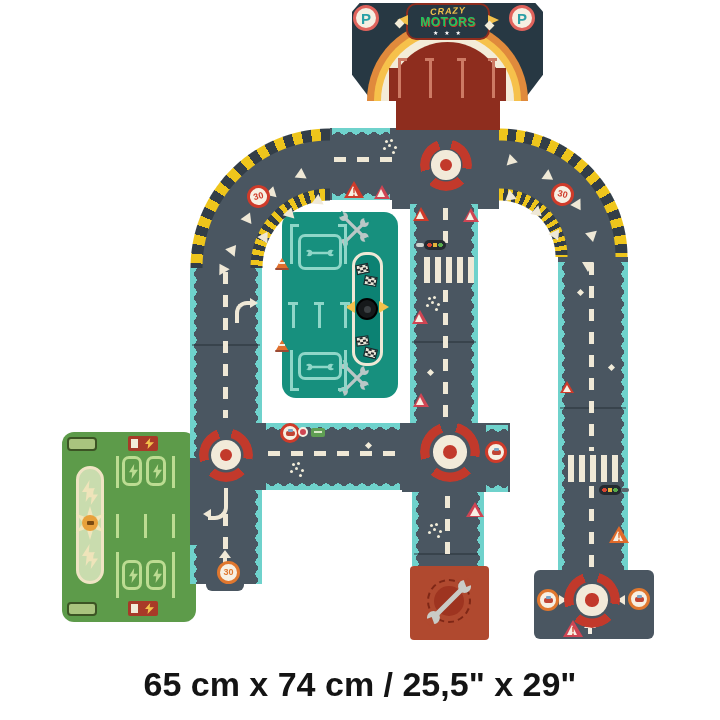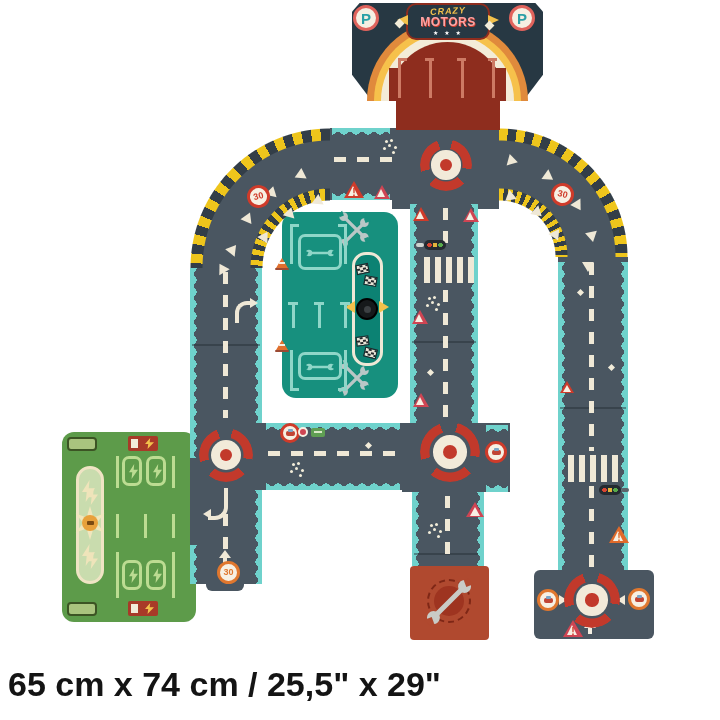--- a/index.html
+++ b/index.html
@@ -114,24 +114,24 @@
   .ptick{position:absolute;height:3px;width:9px;background:#cd7a64}
   .pbadge{position:absolute;width:26px;height:26px;border-radius:50%;background:#f6efe2;border:3px solid #e0635c;
     display:flex;align-items:center;justify-content:center;font:800 15px/1 "Liberation Sans",sans-serif;color:#2ba0a6}
   .logo{position:absolute;background:#273843;border:2px solid #8e2d1e;border-radius:10px;
     display:flex;flex-direction:column;align-items:center;justify-content:center;line-height:1}
   .logo::before,.logo::after{content:"";position:absolute;top:10px;width:0;height:0;
     border-top:5px solid transparent;border-bottom:5px solid transparent}
   .logo::before{left:-11px;border-right:11px solid #f2c14b}
   .logo::after{right:-11px;border-left:11px solid #f2c14b}
   .logo .l1{font:italic 800 9px/1 "Liberation Sans",sans-serif;color:#f2c14b;letter-spacing:1px;transform:rotate(-3deg)}
-  .logo .l2{font:800 12px/1.1 "Liberation Sans",sans-serif;color:#fca5a5;text-shadow:.7px .7px 0 #cf3b2a;letter-spacing:.5px}
+  .logo .l2{font:800 12px/1.1 "Liberation Sans",sans-serif;color:#22c55e;text-shadow:.7px .7px 0 #cf3b2a;letter-spacing:.5px}
   .logo .l3{font:400 6px/1.2 "DejaVu Sans",sans-serif;color:#fff;letter-spacing:2px}
 
-  .caption{position:absolute;left:8px;right:0;text-align:left;
+  .caption{position:absolute;left:0;right:0;text-align:center;
     font:800 34px/1.2 "Liberation Sans",sans-serif;color:#141414;letter-spacing:0}
 </style>
 </head>
 <body>
 
 <div id="board">
 
   <div class="st" style="left:62px;top:432px;width:134px;height:190px;background:#5d9b4a;border-radius:12px;--bay:#bcdc92">
     <div class="st" style="left:118px;top:28px;width:14px;height:86px;background:#5d9b4a"></div>
     <div class="st" style="left:5px;top:5px;width:30px;height:14px;background:#a9c47e;border:2px solid #3c5424;border-radius:4px"></div>

